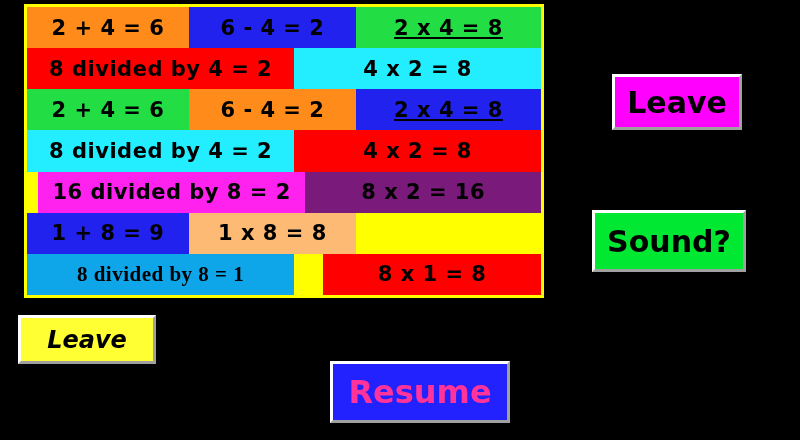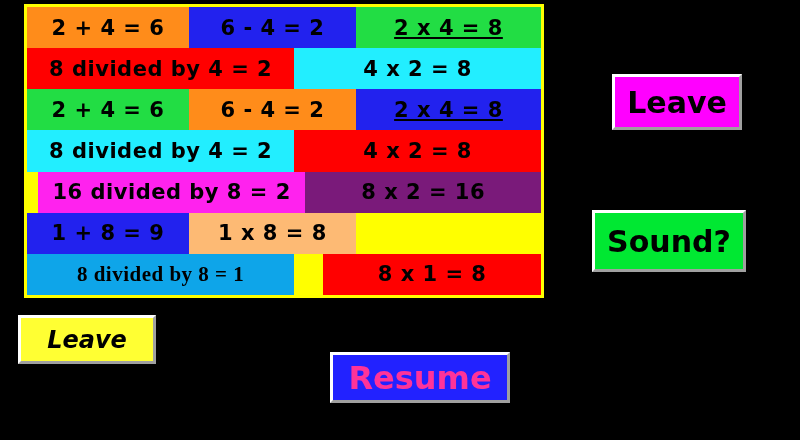--- a/index.html
+++ b/index.html
@@ -95,22 +95,22 @@
     align-items: center;
   }
   #leave-button {
     left: 18px;   top: 315px;
     width: 138px; height: 49px;
     background: #ffff33;
     font-size: 24px;
     font-style: italic;
   }
   #resume-button {
-    left: 330px;  top: 352px;
-    width: 180px; height: 51px;
+    left: 330px;  top: 361px;
+    width: 180px; height: 62px;
     background: #2222ff;
     color: #ff3399;
     font-size: 32px;
   }
 </style>
 </head>
 <body style="background: rgb(0, 0, 0);">
 
 <div id="fact-table" style="background: rgb(255, 255, 0);">
   <div class="fact-rows">

